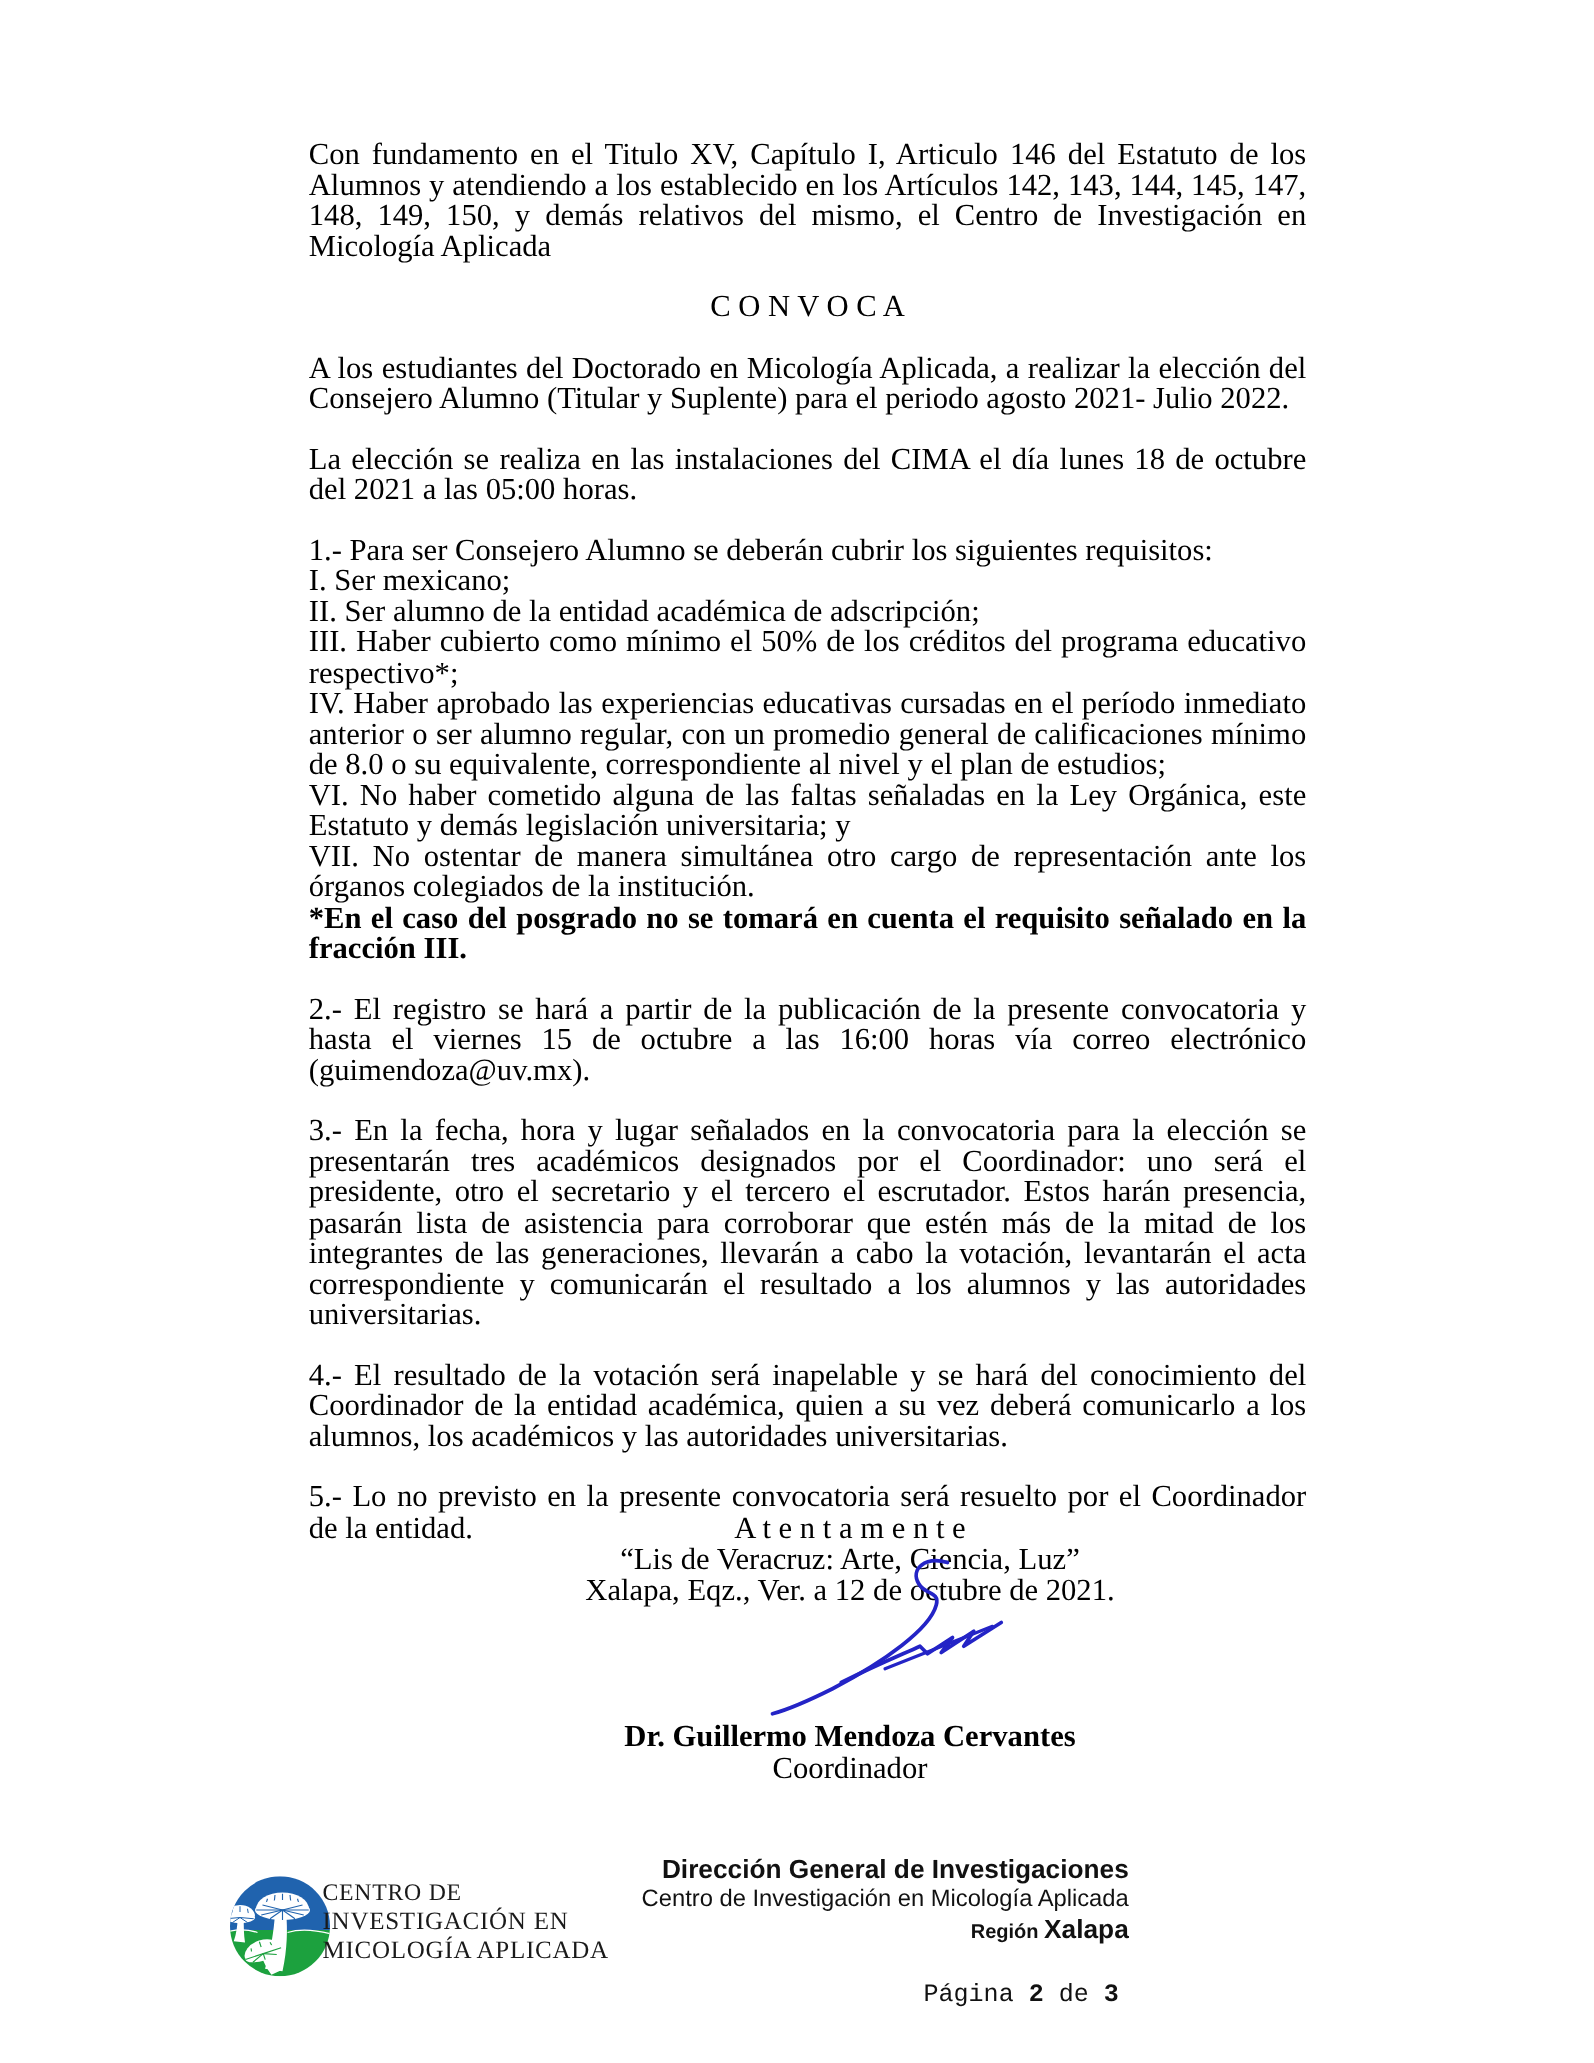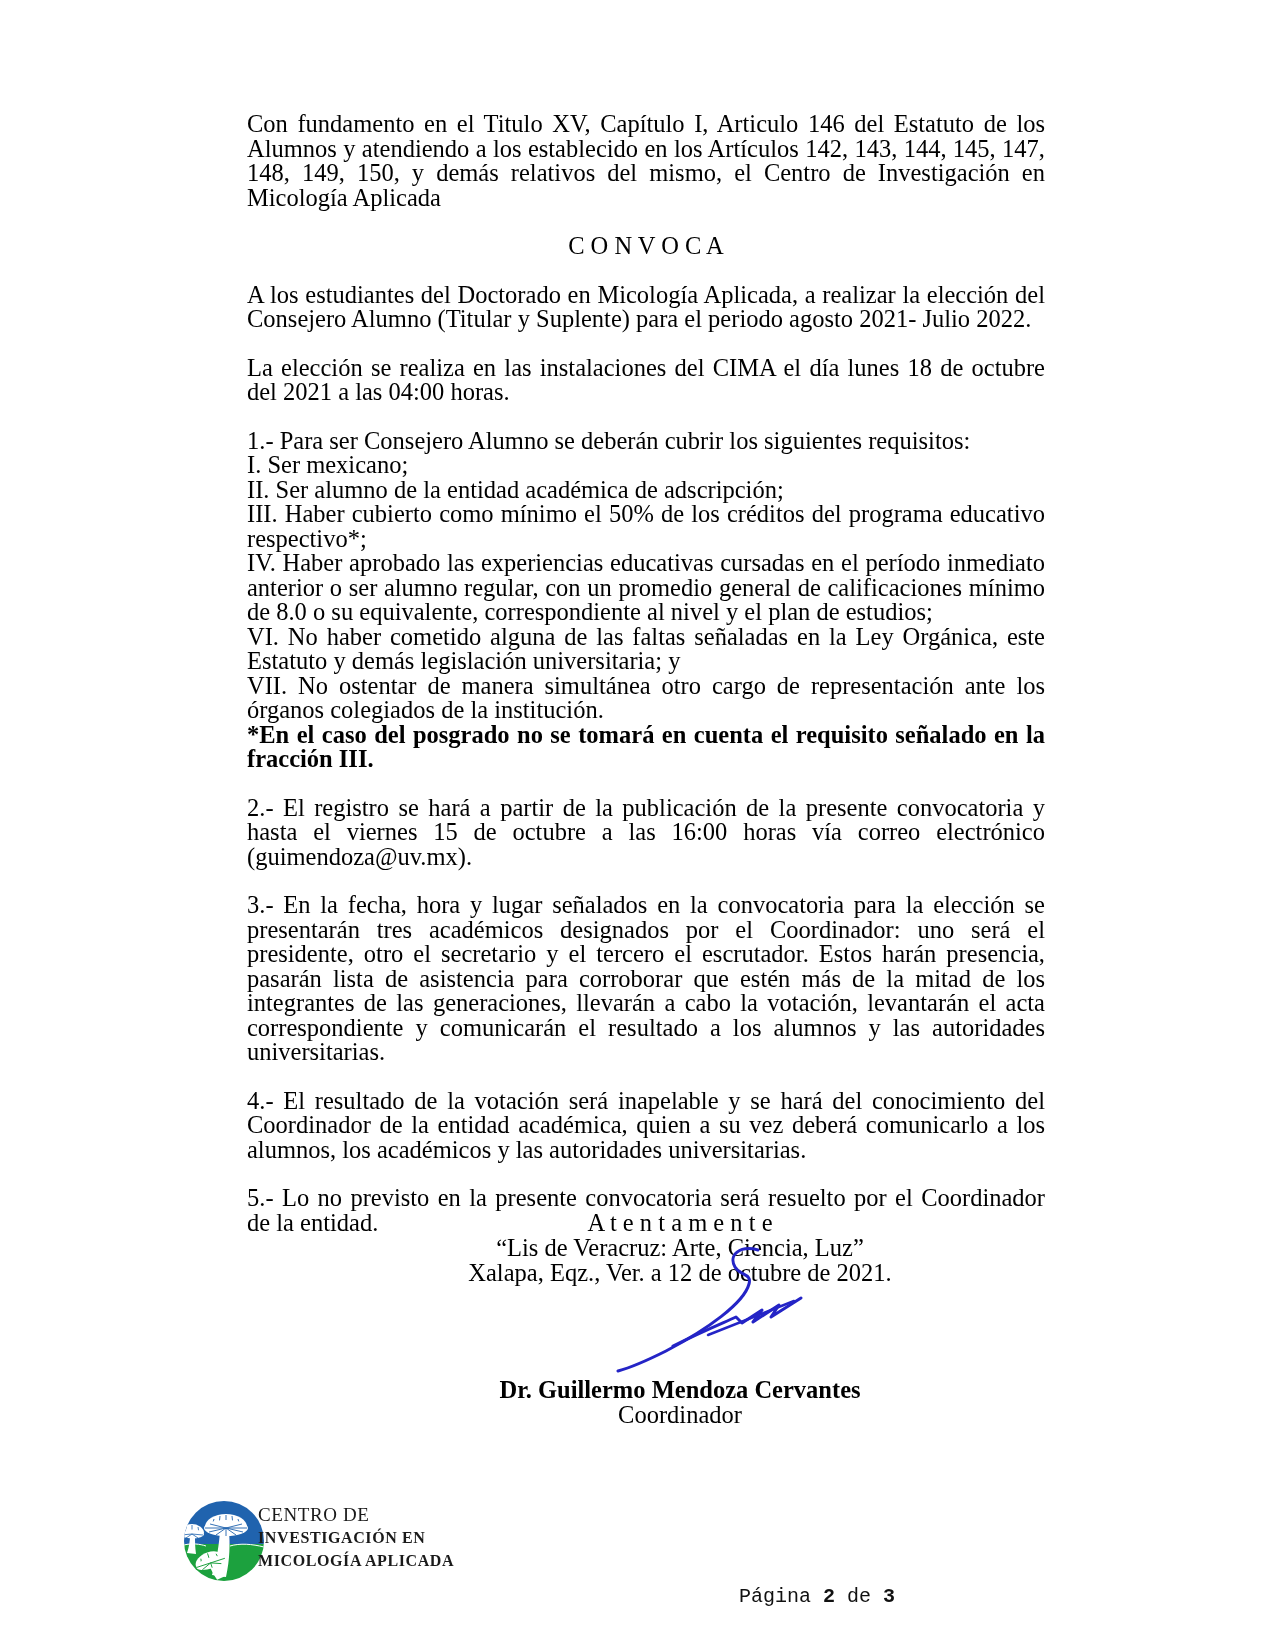--- a/index.html
+++ b/index.html
@@ -56,21 +56,21 @@
   .logo-text {
     position: absolute;
     left: 258px;
     top: 1503px;
     font-family: "Liberation Serif", serif;
     font-size: 19px;
     line-height: 23px;
     letter-spacing: 0.6px;
     color: #1a1a1a;
   }
-  .logo-text .lt-bold { font-weight: bold; font-size: 16px; }
+  .logo-text .lt-bold { font-weight: normal; font-size: 20px; }
   .footer-right {
     position: absolute;
     right: 177px;
     top: 1484px;
     text-align: right;
     font-family: "Liberation Sans", sans-serif;
     line-height: 24px;
     color: #111111;
   }
   .fr-line1 { font-weight: bold; font-size: 21px; }
@@ -93,21 +93,21 @@
 <div class="page">
 
   <div class="body-text">
 
     <p class="para">Con fundamento en el Titulo XV, Capítulo I, Articulo 146 del Estatuto de los Alumnos y atendiendo a los establecido en los Artículos 142, 143, 144, 145, 147, 148, 149, 150, y demás relativos del mismo, el Centro de Investigación en Micología Aplicada</p>
 
     <p class="heading-convoca">C O N V O C A</p>
 
     <p class="para">A los estudiantes del Doctorado en Micología Aplicada, a realizar la elección del Consejero Alumno (Titular y Suplente) para el periodo agosto 2021- Julio 2022.</p>
 
-    <p class="para">La elección se realiza en las instalaciones del CIMA el día lunes 18 de octubre del 2021 a las 04:00 horas.</p>
+    <p class="para">La elección se realiza en las instalaciones del CIMA el día lunes 18 de octubre del 2021 a las 05:00 horas.</p>
 
     <div class="para">
       <div class="req-line">1.- Para ser Consejero Alumno se deberán cubrir los siguientes requisitos:</div>
       <div class="req-line">I. Ser mexicano;</div>
       <div class="req-line">II. Ser alumno de la entidad académica de adscripción;</div>
       <div class="req-line">III. Haber cubierto como mínimo el 50% de los créditos del programa educativo respectivo*;</div>
       <div class="req-line">IV. Haber aprobado las experiencias educativas cursadas en el período inmediato anterior o ser alumno regular, con un promedio general de calificaciones mínimo de 8.0 o su equivalente, correspondiente al nivel y el plan de estudios;</div>
       <div class="req-line">VI. No haber cometido alguna de las faltas señaladas en la Ley Orgánica, este Estatuto y demás legislación universitaria; y</div>
       <div class="req-line">VII. No ostentar de manera simultánea otro cargo de representación ante los órganos colegiados de la institución.</div>
       <div class="req-line bold-note">*En el caso del posgrado no se tomará en cuenta el requisito señalado en la fracción III.</div>
@@ -211,20 +211,28 @@
       </g>
     </g>
   </svg>
 
   <div class="logo-text">
     <div>CENTRO DE</div>
     <div class="lt-bold">INVESTIGACIÓN EN</div>
     <div class="lt-bold">MICOLOGÍA APLICADA</div>
   </div>
 
+  <div class="footer-right">
+    <div class="fr-line1">Dirección General de Investigaciones</div>
+    <div class="fr-line2">Centro de Investigación en Micología Aplicada</div>
+    <div class="fr-line3">
+      <span>Región</span>
+      <span class="region-value">Xalapa</span>
+    </div>
+  </div>
 
   <div class="page-number">
     <span>Página</span>
     <span class="pn-bold">2</span>
     <span>de</span>
     <span class="pn-bold">3</span>
   </div>
 
 </div>
 

